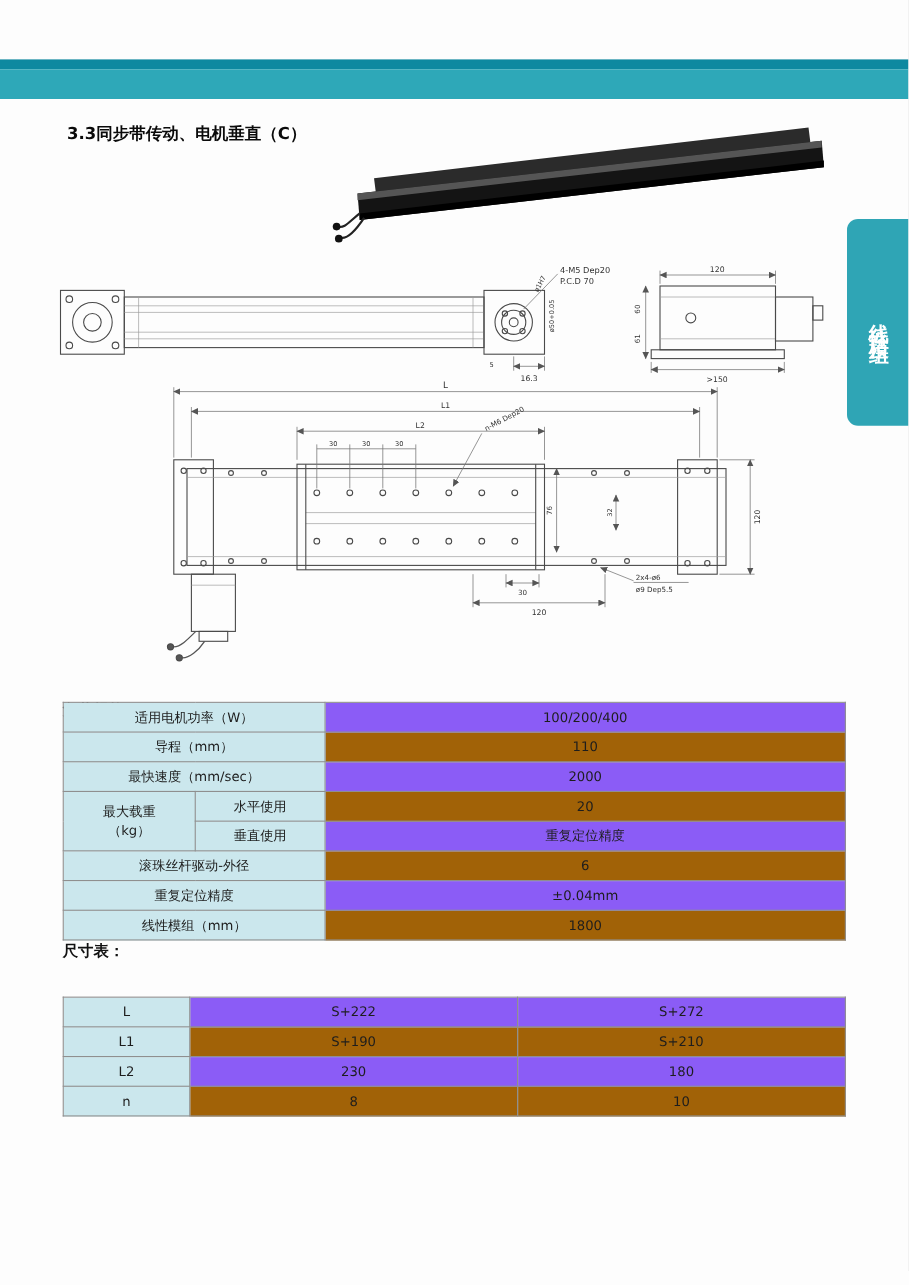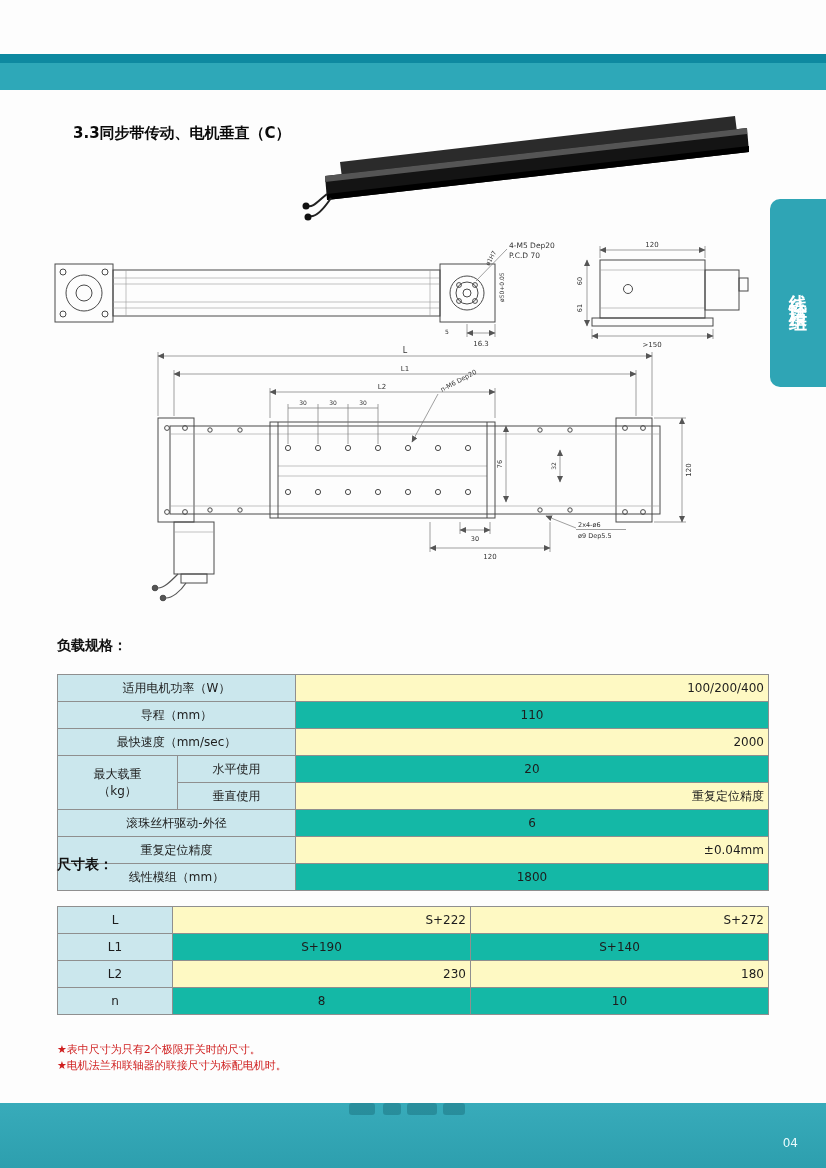--- a/index.html
+++ b/index.html
@@ -3,44 +3,44 @@
 <meta charset="utf-8">
 <style>
   * { box-sizing: border-box; }
   html,body { margin:0; padding:0; background:#e9e9e9; }
   body { font-family:"DejaVu Sans","Liberation Sans",sans-serif; }
   .page { position:relative; width:826px; height:1168px; background:#fdfdfd; overflow:hidden; margin:0 auto; }
 
   .bar-thin  { position:absolute; left:0; top:54px;  width:100%; height:9px;  background:#0e89a0; }
   .bar-thick { position:absolute; left:0; top:63px; width:100%; height:27px; background:#2ea8b8; }
 
-  .title { position:absolute; left:57px; top:108px; margin:16px; font-size:15px; font-weight:bold; color:#0a0a0a; }
+  .title { position:absolute; left:57px; top:108px; margin:4px; font-size:15px; font-weight:bold; color:#0a0a0a; }
 
   .photo { position:absolute; left:295px; top:110px; }
 
   .side-tab { position:absolute; right:0; top:199px; width:56px; height:188px; background:#2fa5b5;
               border-radius:10px 0 0 10px; display:flex; align-items:center; justify-content:center; }
   .side-tab span { writing-mode:vertical-rl; letter-spacing:7px; color:#ffffff; font-size:18px; font-weight:bold; }
 
   .drawings { position:absolute; left:40px; top:236px; }
   .drawings text { font-family:"DejaVu Sans","Liberation Sans",sans-serif; }
 
   .section-heading { position:absolute; left:57px; font-size:14px; font-weight:bold; color:#111;margin-top:25px; }
   .h-load { top:612px; }
   .h-size { top:831px; }
 
   table.data { position:absolute; left:57px; width:712px; border-collapse:collapse; table-layout:fixed;
                font-size:12px; color:#1d1d1d; }
   table.data td { border:1px solid #8f8f8f; height:27px; text-align:center; vertical-align:middle; padding:0 4px; }
-  .spec-table { top:638px;margin-top:36px; }
+  .spec-table { top:638px; }
   .size-table { top:906px; }
   .size-table td { height:26px; }
   td.lbl { background:#cbe7ed; }
-  td.val { background:#14b8a6; }
-  td.val.g { background:#fef9c3;text-align:right; }
+  td.val { background:#a16207; }
+  td.val.g { background:#8b5cf6; }
 
   .notes { position:absolute; left:57px; top:1042px; color:#cf1f1f; font-size:11px; line-height:16px; }
   .notes div { margin:0; }
 
   .footer { position:absolute; left:0; top:1103px; width:100%; height:65px;
             background:linear-gradient(#38abba,#2d9fae); }
   .watermark { position:absolute; left:345px; top:-6px; opacity:0.30; }
   .pagenum { position:absolute; right:28px; bottom:18px; color:#eafafc; font-size:12px; }
 </style>
 </head>
@@ -296,43 +296,30 @@
       </colgroup>
     <tbody>
     <tr>
       <td class="lbl">L</td>
       <td class="val g">S+222</td>
       <td class="val g">S+272</td>
     </tr>
     <tr>
       <td class="lbl">L1</td>
       <td class="val">S+190</td>
-      <td class="val">S+140</td>
+      <td class="val">S+210</td>
     </tr>
     <tr>
       <td class="lbl">L2</td>
       <td class="val g">230</td>
       <td class="val g">180</td>
     </tr>
     <tr>
       <td class="lbl">n</td>
       <td class="val">8</td>
       <td class="val">10</td>
     </tr>
   </tbody>
     </table>
 
-  <div class="notes">
-    <div>★表中尺寸为只有2个极限开关时的尺寸。</div>
-    <div>★电机法兰和联轴器的联接尺寸为标配电机时。</div>
-  </div>
-
-  <div class="footer">
-    <svg class="watermark" width="140" height="30" viewBox="0 0 140 30">
-      <rect x="4" y="6" width="26" height="12" rx="3" fill="#0b4f5c"></rect>
-      <rect x="38" y="6" width="18" height="12" rx="3" fill="#0b4f5c"></rect>
-      <rect x="62" y="6" width="30" height="12" rx="3" fill="#0b4f5c"></rect>
-      <rect x="98" y="6" width="22" height="12" rx="3" fill="#0b4f5c"></rect>
-    </svg>
-    <div class="pagenum">04</div>
-  </div>
+
 
 </div>
 
 </body></html>

